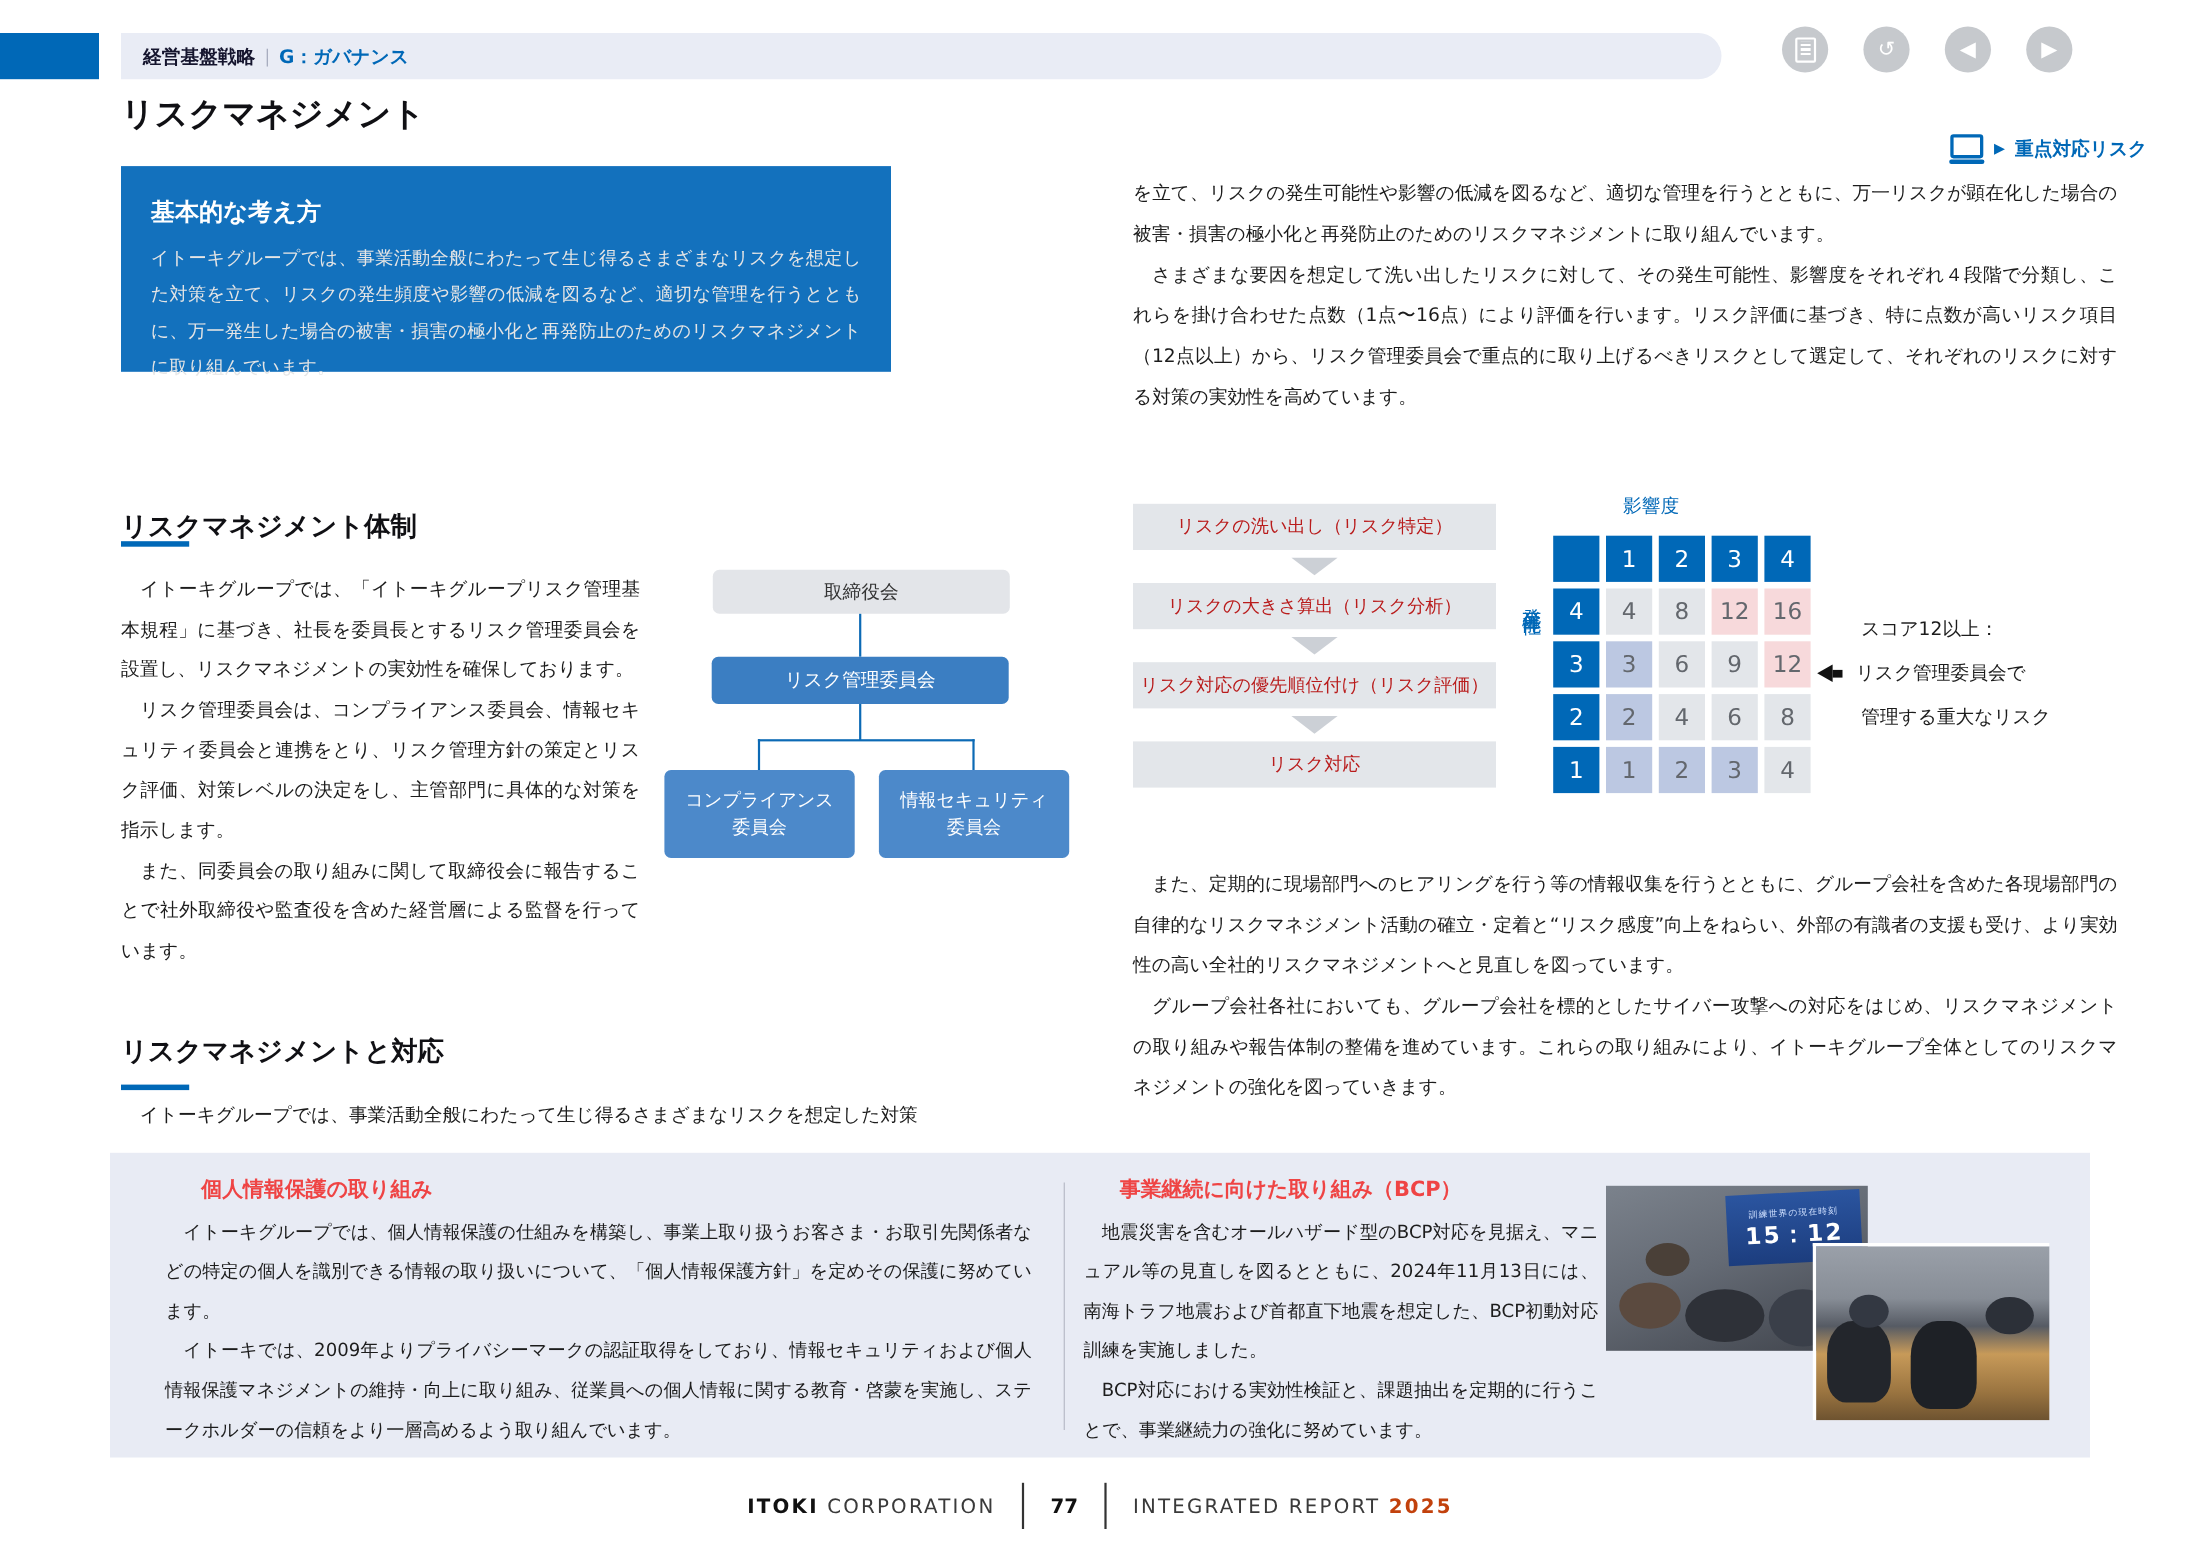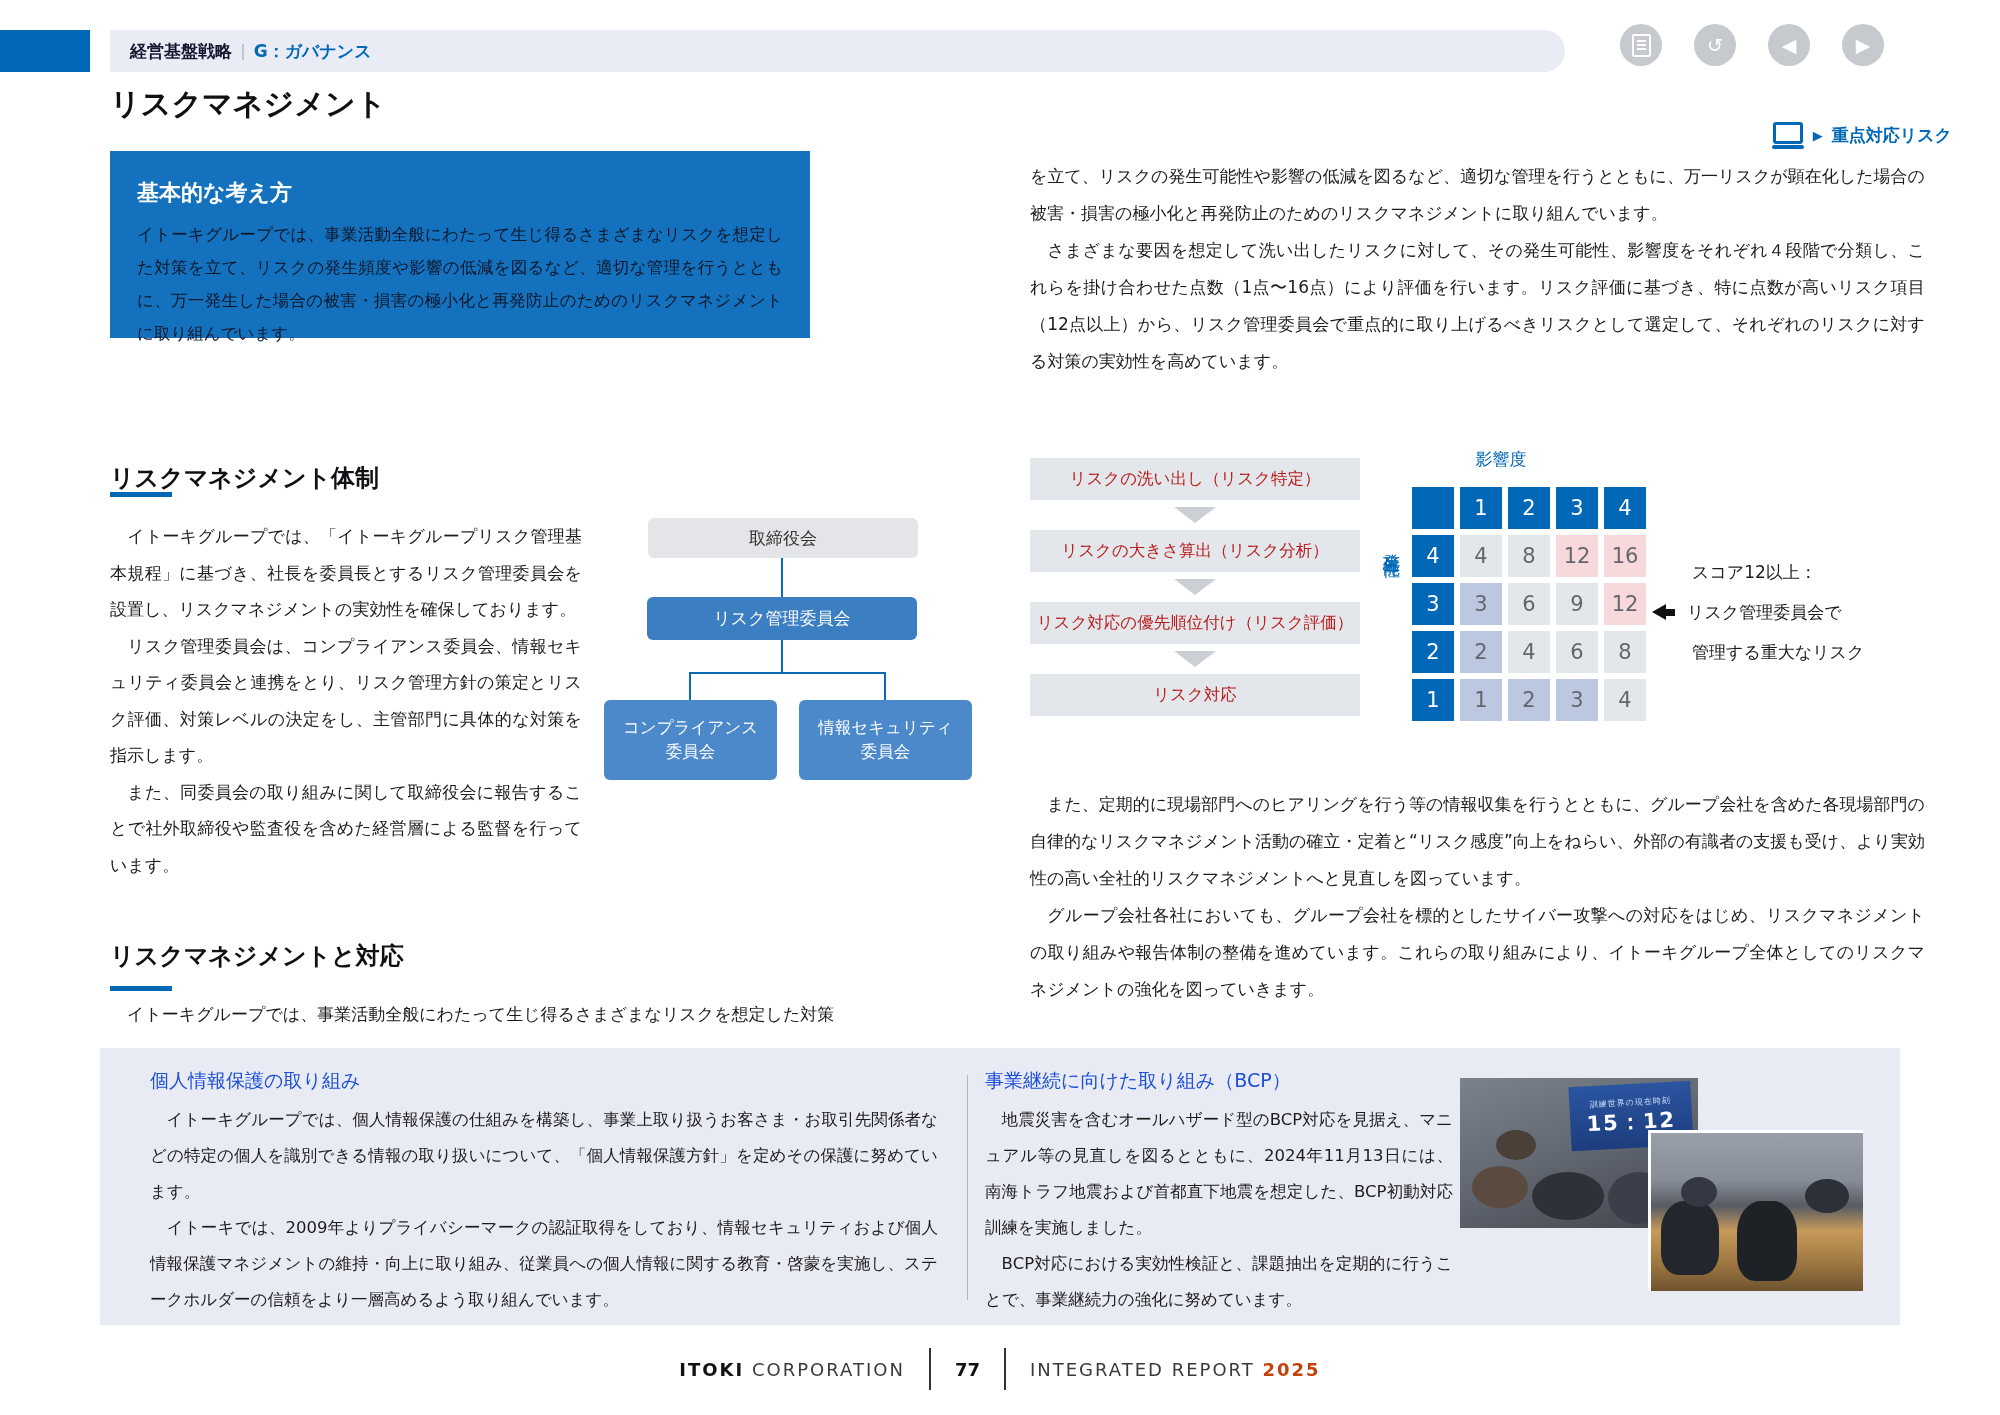--- a/index.html
+++ b/index.html
@@ -25,21 +25,21 @@
   .laptop-icon{display:flex;flex-direction:column;align-items:center;}
   .laptop-screen{width:24px;height:16px;border:3px solid #0068b7;border-radius:3px;background:#fff;}
   .laptop-base{width:32px;height:4px;background:#0068b7;border-radius:2px;margin-top:1px;}
   .quick-link .tri{color:#0068b7;font-size:13px;}
   .quick-link .lbl{color:#0068b7;font-size:17px;font-weight:600;}
 
   
   .policy-box{position:absolute;left:110px;top:151px;width:700px;height:187px;background:#1371bd;
               box-sizing:border-box;padding:27px 27px;}
   .policy-title{color:#fff;font-size:22px;font-weight:bold;margin:0 0 10px 0;}
-  .policy-body{color:#0f172a;font-size:16.5px;line-height:33px;text-align:justify;margin:0;}
+  .policy-body{color:#e5e5e5;font-size:16.5px;line-height:33px;text-align:justify;margin:0;}
 
   
   .sec-heading{position:absolute;font-size:24px;font-weight:bold;color:#101014;}
   .sec-underline{position:absolute;width:62px;height:5px;background:#0068b7;}
 
   
   .textblock{position:absolute;font-size:17px;line-height:36.5px;color:#1c1c1c;text-align:justify;}
   .textblock p{margin:0;}
 
   
@@ -76,21 +76,21 @@
   .score-note{position:absolute;left:1652px;top:552px;font-size:17px;line-height:40px;color:#1c1c1c;}
   .score-line{padding-left:40px;}
   .score-line.with-arrow{padding-left:0;display:flex;align-items:center;gap:12px;}
   .arrow-left{display:flex;align-items:center;}
   .arrow-left .tri{width:0;height:0;border-top:8px solid transparent;border-bottom:8px solid transparent;
                    border-right:14px solid #111;}
   .arrow-left .tail{width:9px;height:7px;background:#111;}
 
   
   .bottom-panel{position:absolute;left:100px;top:1048px;width:1800px;height:277px;background:#e8ebf4;}
-  .panel-title{position:absolute;font-size:19px;font-weight:normal;color:#1d4ed8;}
+  .panel-title{position:absolute;font-size:19px;font-weight:bold;color:#ef4444;margin-left:33px;}
   .panel-body{position:absolute;font-size:16.5px;line-height:36px;color:#1c1c1c;text-align:justify;}
   .panel-body p{margin:0;}
   .panel-divider{position:absolute;left:967px;top:1075px;width:1px;height:225px;background:#b2b6c2;}
 
   
   .photo1{position:absolute;left:1460px;top:1078px;width:238px;height:150px;overflow:hidden;
           background:linear-gradient(160deg,#7b828c 0%,#646a74 45%,#3f434b 100%);}
   .photo1 .screen{position:absolute;right:6px;top:6px;width:122px;height:64px;
           background:linear-gradient(180deg,#2b55a0,#1c3d7e);transform:rotate(-3deg);
           display:flex;flex-direction:column;align-items:center;justify-content:center;}

